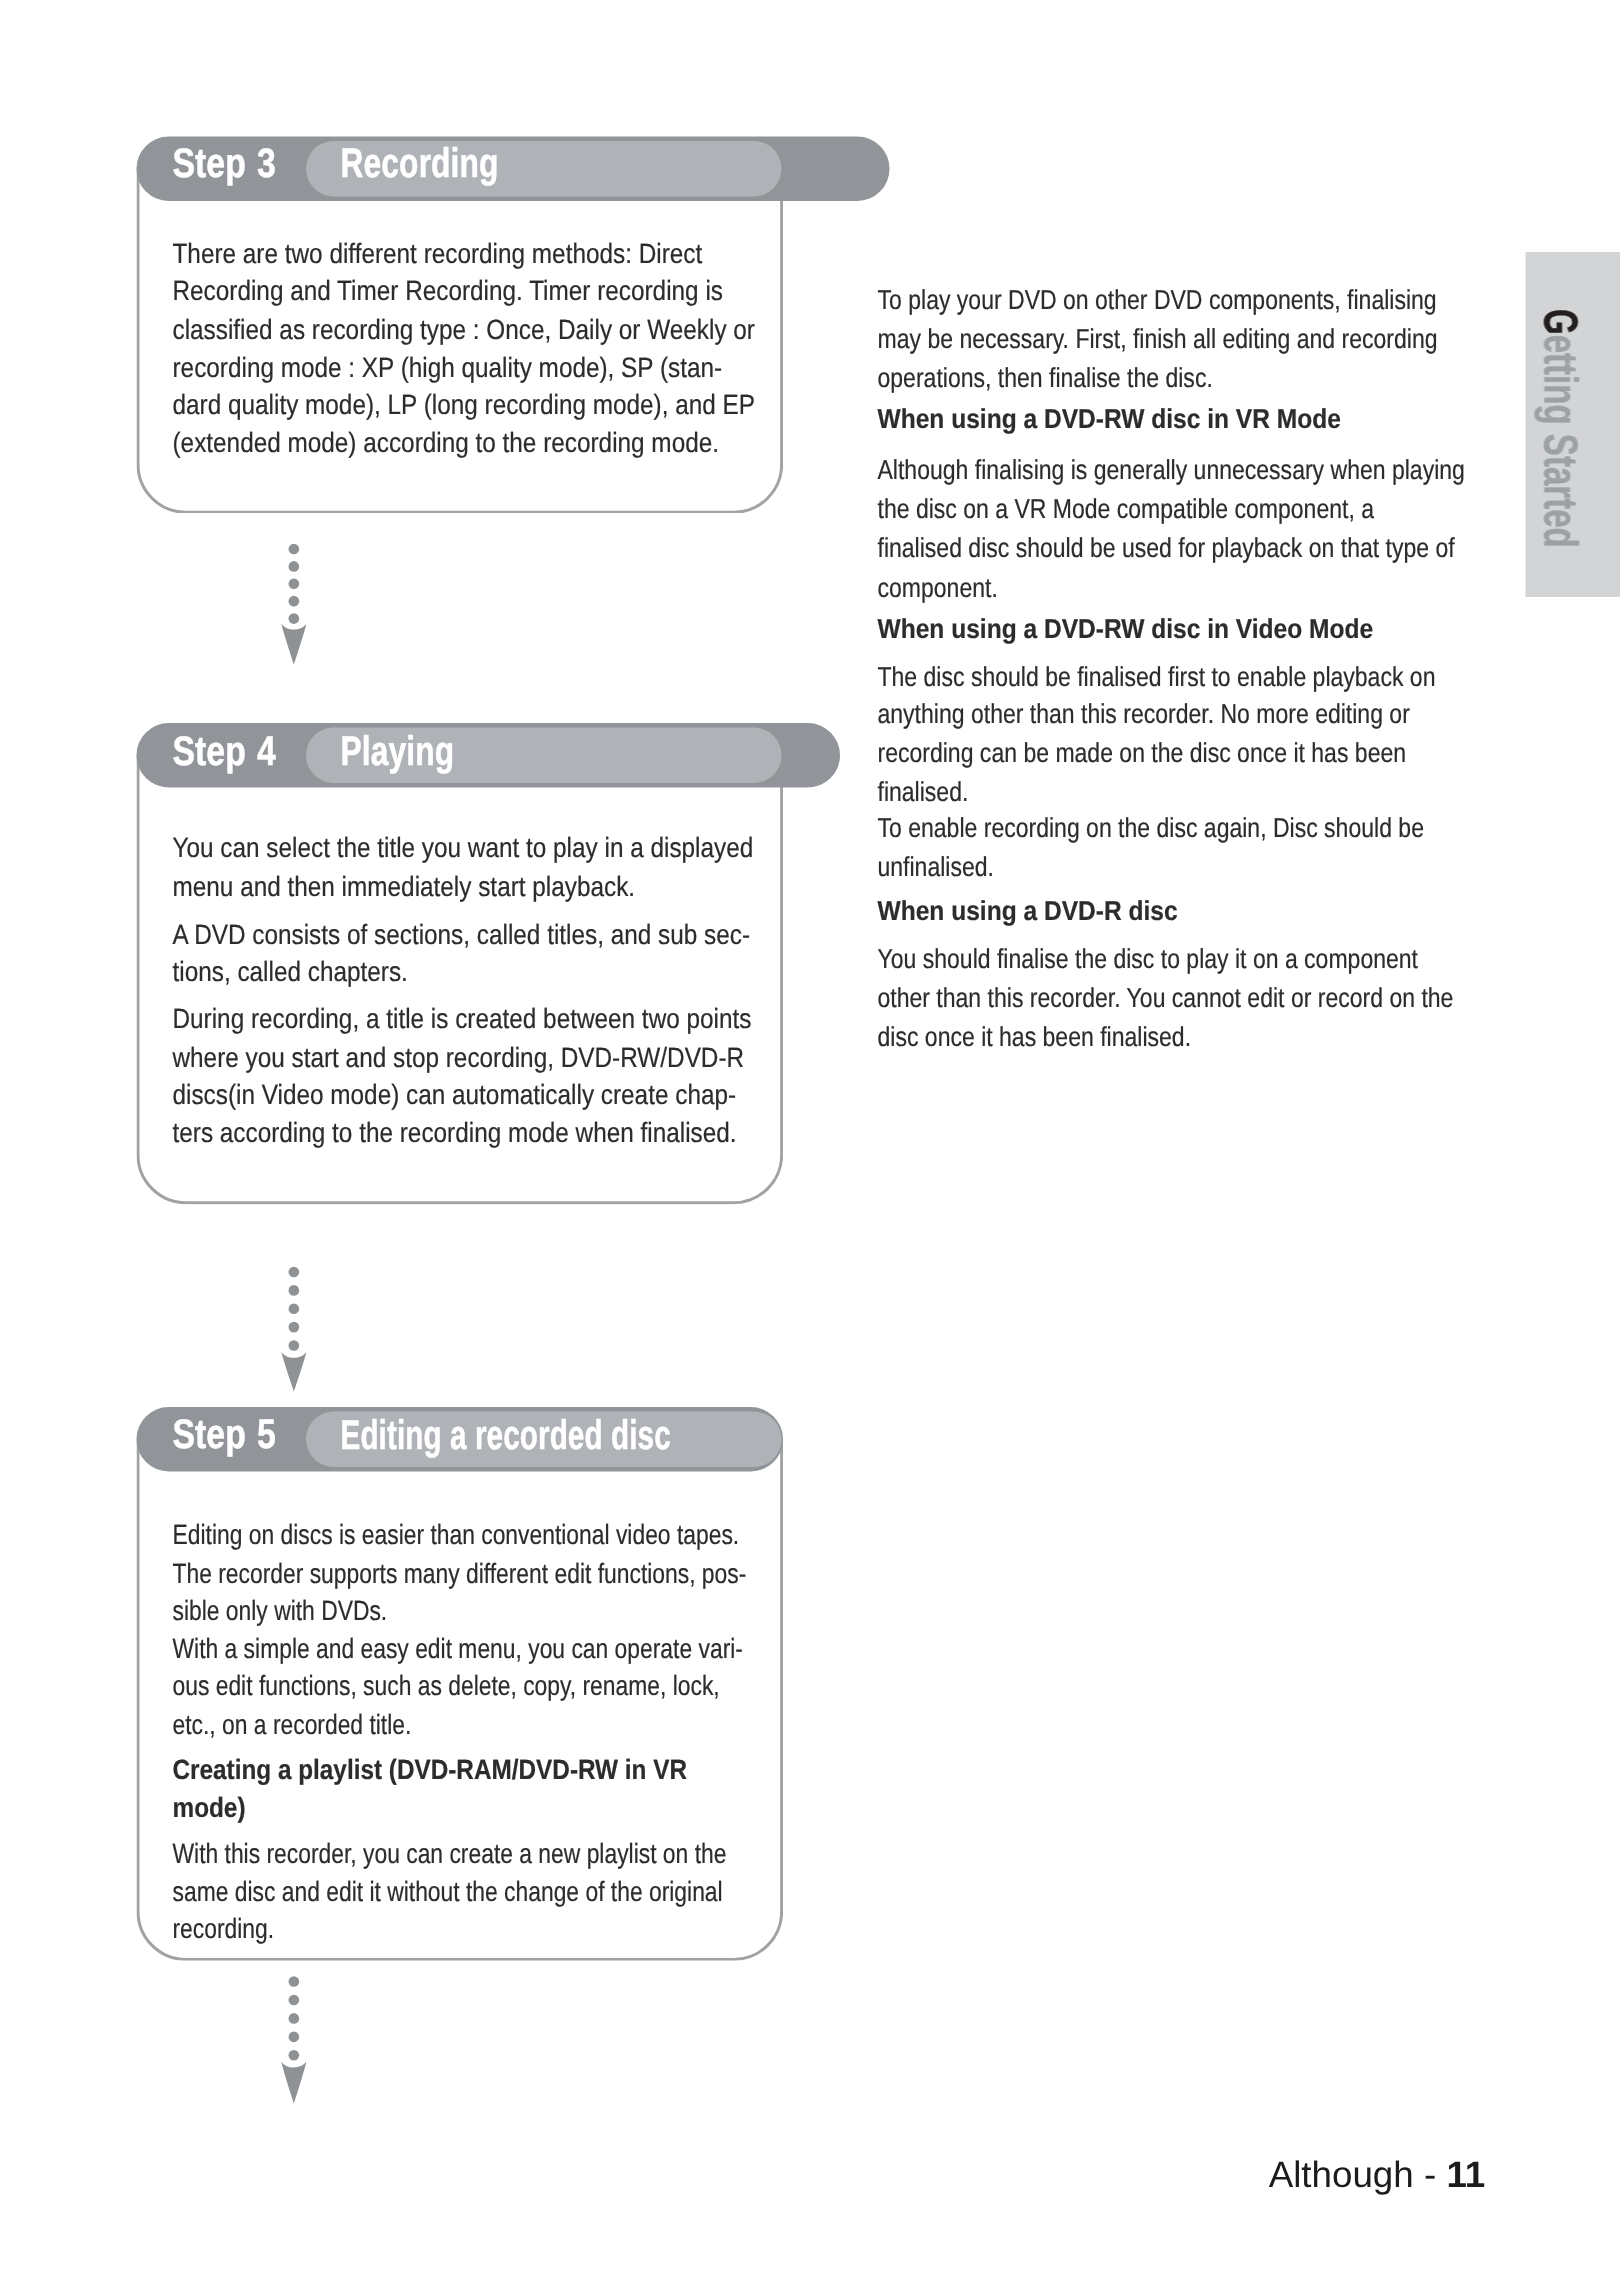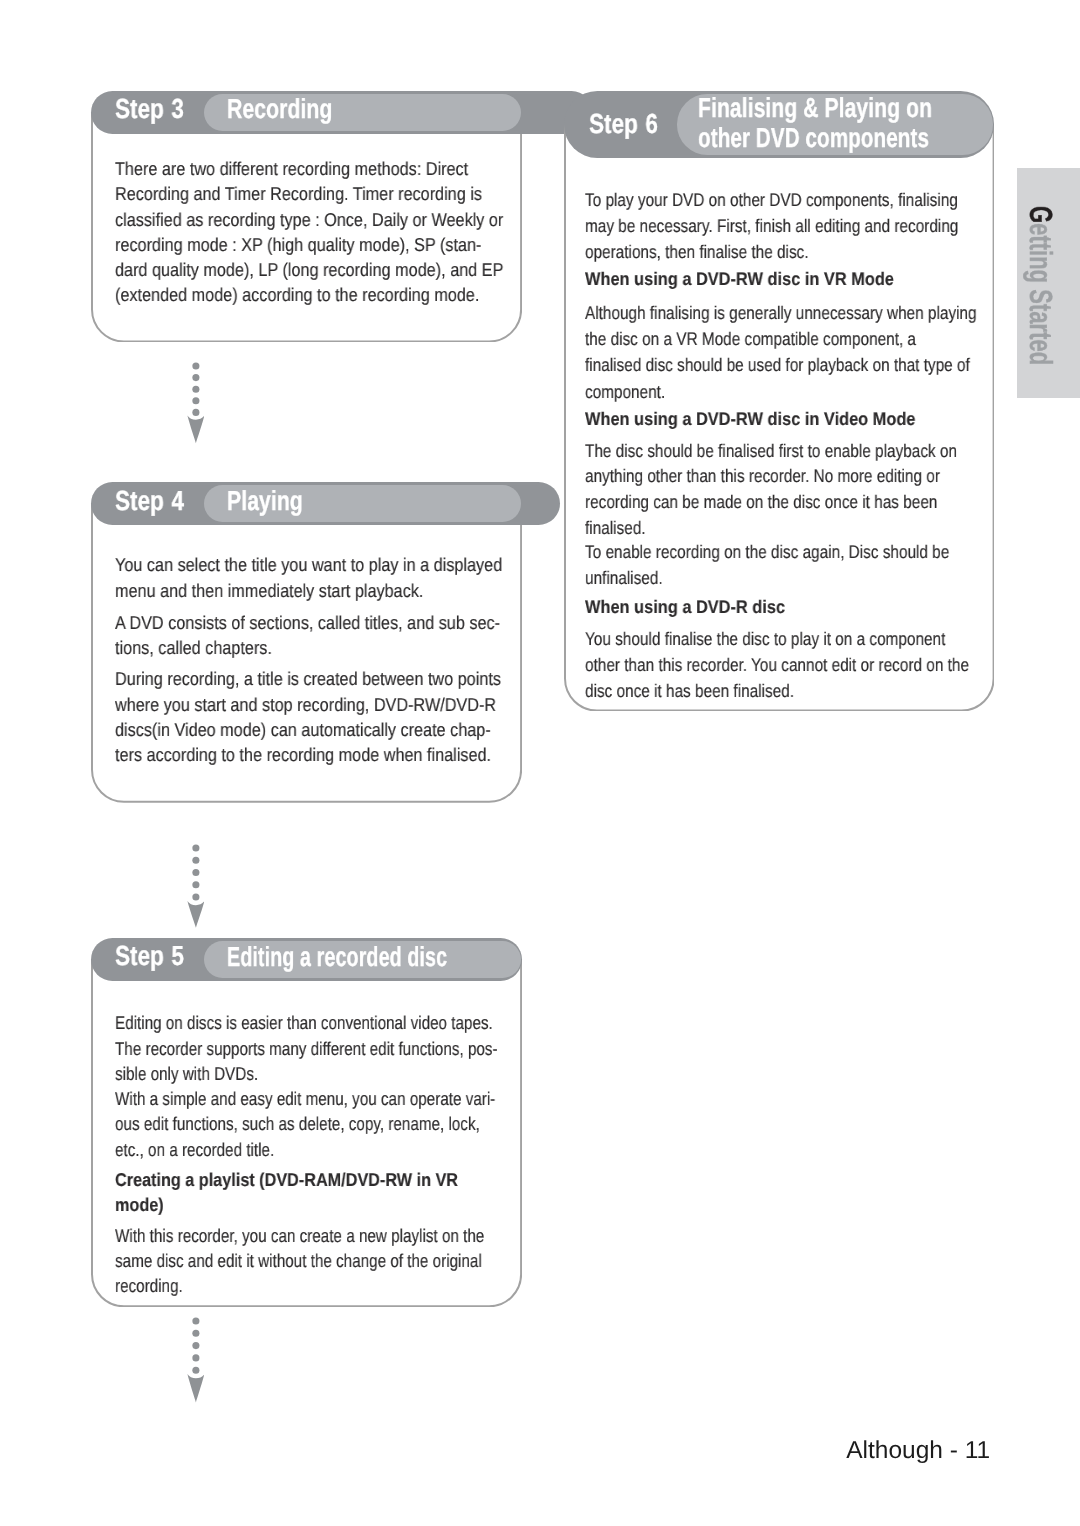--- a/index.html
+++ b/index.html
@@ -34,21 +34,21 @@
       font-weight:bold;font-size:31.8px;line-height:0;
       transform-origin:0 0;will-change:transform;transform:rotate(90deg) scaleX(0.693);
       -webkit-text-stroke:0.35px currentColor;}
   .st-first{color:#231f20;}
   .st-rest{color:#9ea1a4;}
 
   .footer{position:absolute;left:0;top:1450.6px;width:990.2px;text-align:right;
       color:#1c1c1c;font-size:24.5px;line-height:0;white-space:nowrap;
       will-change:transform;transform:scaleX(1);}
   .f-lang{font-weight:normal;}
-  .f-num{font-weight:normal;}
+  .f-num{font-weight:bold;}
 </style>
 </head>
 <body>
 
 <div class="page">
 <section class="step-box" style="left:91.1px;top:90.7px;width:502px;height:251.5px;">
   <svg class="box-outline" width="431.1" height="251.5" viewBox="0 0 431.1 251.5" xmlns="http://www.w3.org/2000/svg">
         <path d="M1.00 21.45 L1.00 218.50 A32 32 0 0 0 33.00 250.50 L398.10 250.50 A32 32 0 0 0 430.10 218.50 L430.10 21.45" fill="none" stroke="#a2a2a2" stroke-width="2.0"></path>
       </svg>
   <div class="pill-dark" style="height:42.9px;border-radius:21.45px;"></div>
@@ -92,30 +92,20 @@
 <div class="txt" style="left:114.6px;top:1048.76px;font-size:18.6px;transform:scaleX(0.8195);">The recorder supports many different edit functions, pos-</div>
 <div class="txt" style="left:114.6px;top:1073.96px;font-size:18.6px;transform:scaleX(0.8195);">sible only with DVDs.</div>
 <div class="txt" style="left:114.6px;top:1099.16px;font-size:18.6px;transform:scaleX(0.8195);">With a simple and easy edit menu, you can operate vari-</div>
 <div class="txt" style="left:114.6px;top:1124.36px;font-size:18.6px;transform:scaleX(0.8195);">ous edit functions, such as delete, copy, rename, lock,</div>
 <div class="txt" style="left:114.6px;top:1149.56px;font-size:18.6px;transform:scaleX(0.8195);">etc., on a recorded title.</div>
 <div class="btxt" style="left:114.6px;top:1180.06px;font-size:18.6px;transform:scaleX(0.8722);">Creating a playlist (DVD-RAM/DVD-RW in VR</div>
 <div class="btxt" style="left:114.6px;top:1205.26px;font-size:18.6px;transform:scaleX(0.8722);">mode)</div>
 <div class="txt" style="left:114.6px;top:1236.06px;font-size:18.6px;transform:scaleX(0.8195);">With this recorder, you can create a new playlist on the</div>
 <div class="txt" style="left:114.6px;top:1261.06px;font-size:18.6px;transform:scaleX(0.8195);">same disc and edit it without the change of the original</div>
 <div class="txt" style="left:114.6px;top:1286.46px;font-size:18.6px;transform:scaleX(0.8195);">recording.</div>
-<section class="step-box" style="left:563.7px;top:90.9px;width:430.5999999999999px;height:620.6px;">
-  <svg class="box-outline" width="430.5999999999999" height="620.6" viewBox="0 0 430.5999999999999 620.6" xmlns="http://www.w3.org/2000/svg">
-        <path d="M1.00 33.35 L1.00 587.60 A32 32 0 0 0 33.00 619.60 L397.60 619.60 A32 32 0 0 0 429.60 587.60 L429.60 33.35" fill="none" stroke="#a2a2a2" stroke-width="2.0"></path>
-      </svg>
-  <div class="pill-dark" style="height:66.7px;border-radius:33.35px;"></div>
-  <div class="pill-light" style="left:113.10px;top:3.0px;height:60.70px;width:315.90px;border-radius:30.35px;"></div>
-  <div class="title-txt num" style="left:25.2px;top:33.27px;">Step 6</div>
-  <div class="title-txt ttl" style="left:134.7px;top:17.57px;transform:scaleX(0.7677);">Finalising &amp; Playing on</div>
-  <div class="title-txt ttl" style="left:134.7px;top:47.17px;transform:scaleX(0.7508);">other DVD components</div>
-</section>
 <div class="txt" style="left:585.0px;top:200.06px;font-size:18.3px;transform:scaleX(0.8395);">To play your DVD on other DVD components, finalising</div>
 <div class="txt" style="left:585.0px;top:226.46px;font-size:18.3px;transform:scaleX(0.8395);">may be necessary. First, finish all editing and recording</div>
 <div class="txt" style="left:585.0px;top:252.36px;font-size:18.3px;transform:scaleX(0.8395);">operations, then finalise the disc.</div>
 <div class="btxt" style="left:585.0px;top:279.46px;font-size:18.3px;transform:scaleX(0.8955);">When using a DVD-RW disc in VR Mode</div>
 <div class="txt" style="left:585.0px;top:313.26px;font-size:18.3px;transform:scaleX(0.8395);">Although finalising is generally unnecessary when playing</div>
 <div class="txt" style="left:585.0px;top:339.36px;font-size:18.3px;transform:scaleX(0.8395);">the disc on a VR Mode compatible component, a</div>
 <div class="txt" style="left:585.0px;top:365.46px;font-size:18.3px;transform:scaleX(0.8395);">finalised disc should be used for playback on that type of</div>
 <div class="txt" style="left:585.0px;top:391.66px;font-size:18.3px;transform:scaleX(0.8395);">component.</div>
 <div class="btxt" style="left:585.0px;top:418.96px;font-size:18.3px;transform:scaleX(0.8955);">When using a DVD-RW disc in Video Mode</div>
 <div class="txt" style="left:585.0px;top:450.86px;font-size:18.3px;transform:scaleX(0.8395);">The disc should be finalised first to enable playback on</div>

